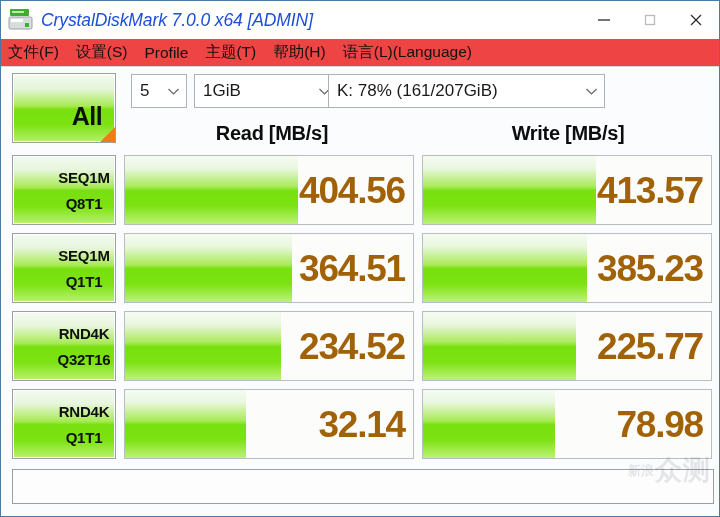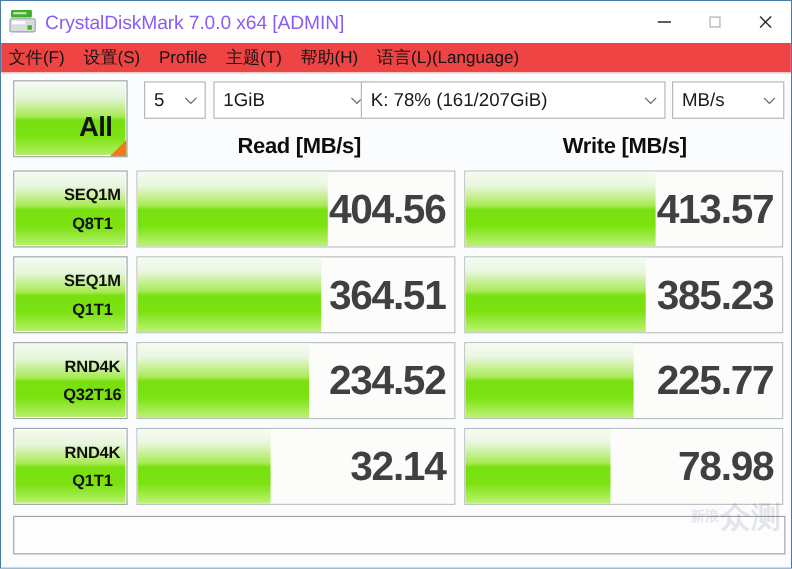--- a/index.html
+++ b/index.html
@@ -37,23 +37,24 @@
   .app-icon {
     width: 26px;
     height: 24px;
     margin-left: 7px;
     margin-right: 7px;
     position: relative;
     flex: 0 0 auto;
   }
   .title-text {
     font-size: 17.5px;
-    color: #8b5cf6;
+    color: #1d4ed8;
     letter-spacing: -0.1px;
     white-space: nowrap;
+    font-style: italic;
   }
   .winbtns {
     position: absolute;
     right: 0;
     top: 0;
     height: 38px;
     display: flex;
     align-items: center;
   }
   .winbtn {
@@ -263,21 +264,21 @@
         #7ce212 73%,
         #bdf278 100%);
   }
   .cell .score {
     position: absolute;
     right: 8px;
     top: 50%;
     transform: translateY(-50%);
     font-size: 37px;
     font-weight: bold;
-    color: #404040;
+    color: #a16207;
     letter-spacing: -1.2px;
     line-height: 1;
     white-space: nowrap;
   }
 
   
   .commentbox {
     position: absolute;
     left: 11px;
     top: 402px;
@@ -384,28 +385,20 @@
 
       <div class="combo" id="combo-drive">
         <span class="val">K: 78% (161/207GiB)</span>
         <span class="chev">
           <svg width="13" height="9" viewBox="0 0 13 9">
               <polyline points="1.5,2 6.5,7 11.5,2" fill="none" stroke="#31363b" stroke-width="1.2"></polyline>
             </svg>
         </span>
       </div>
 
-      <div class="combo" id="combo-unit">
-        <span class="val">MB/s</span>
-        <span class="chev">
-          <svg width="13" height="9" viewBox="0 0 13 9">
-              <polyline points="1.5,2 6.5,7 11.5,2" fill="none" stroke="#31363b" stroke-width="1.2"></polyline>
-            </svg>
-        </span>
-      </div>
     </div>
 
     <div class="colheaders">
       <div class="colheader" id="colheader-read">Read [MB/s]</div>
       <div class="colheader" id="colheader-write">Write [MB/s]</div>
     </div>
 
     <div class="results">
 
       <div class="row">

